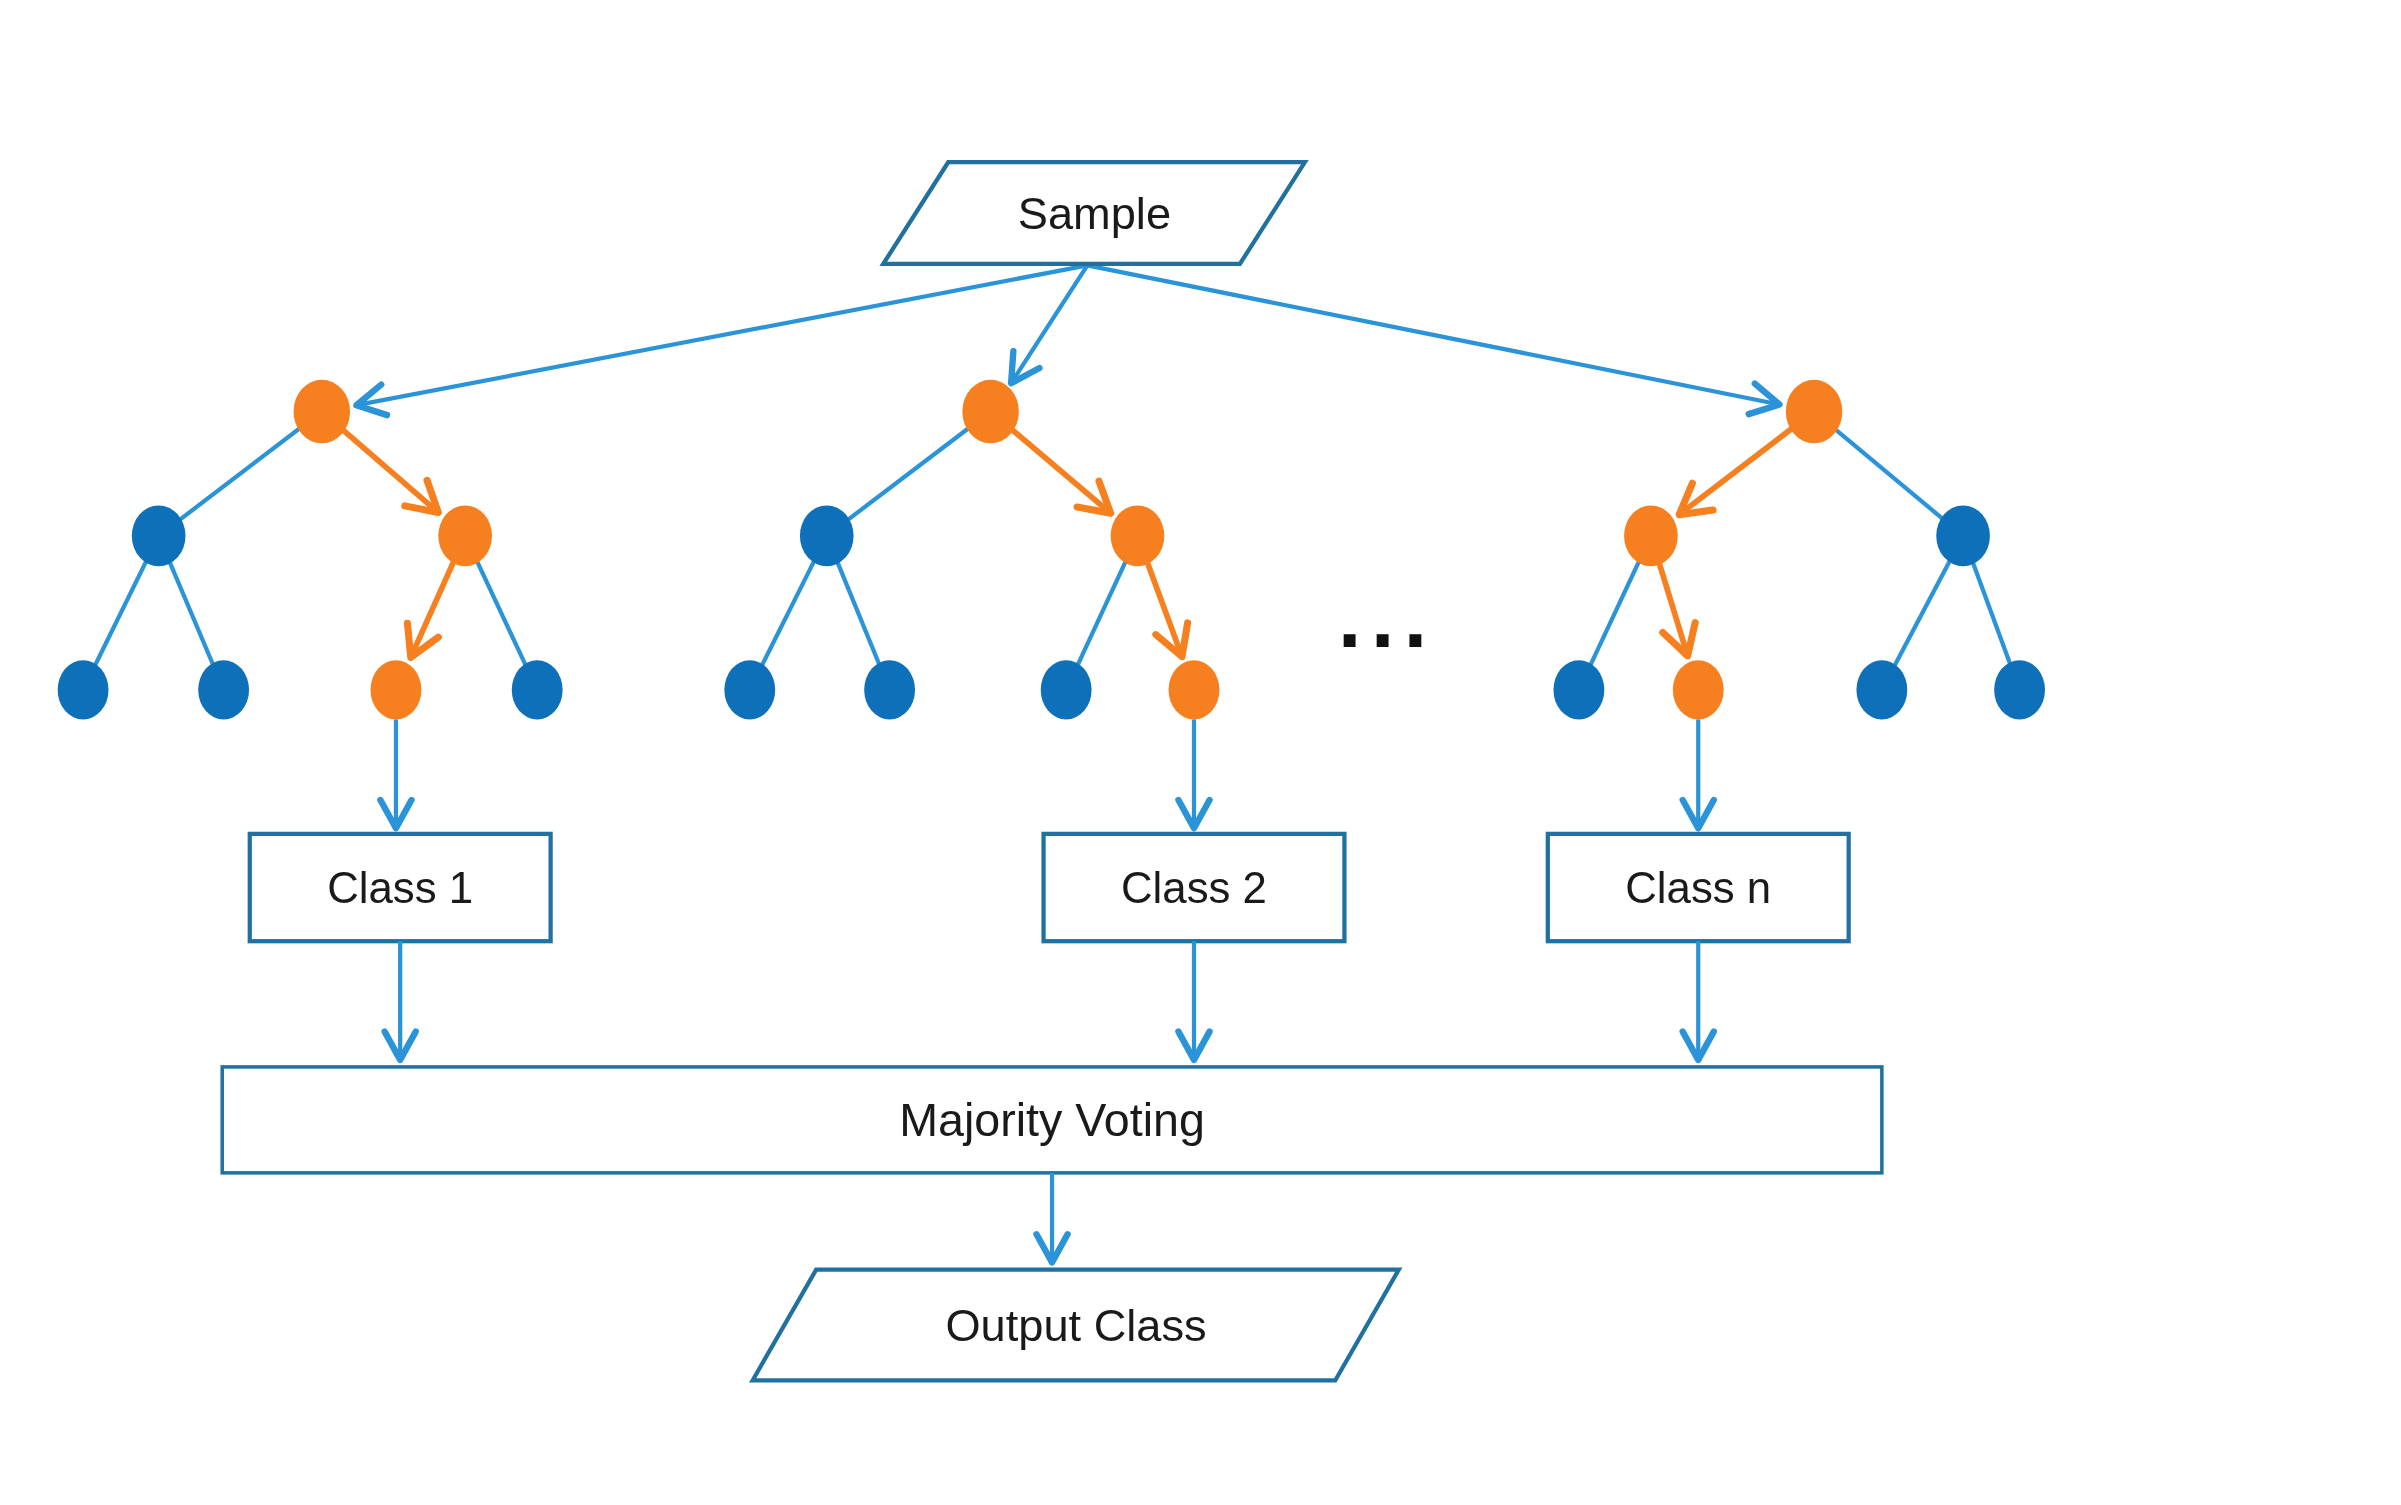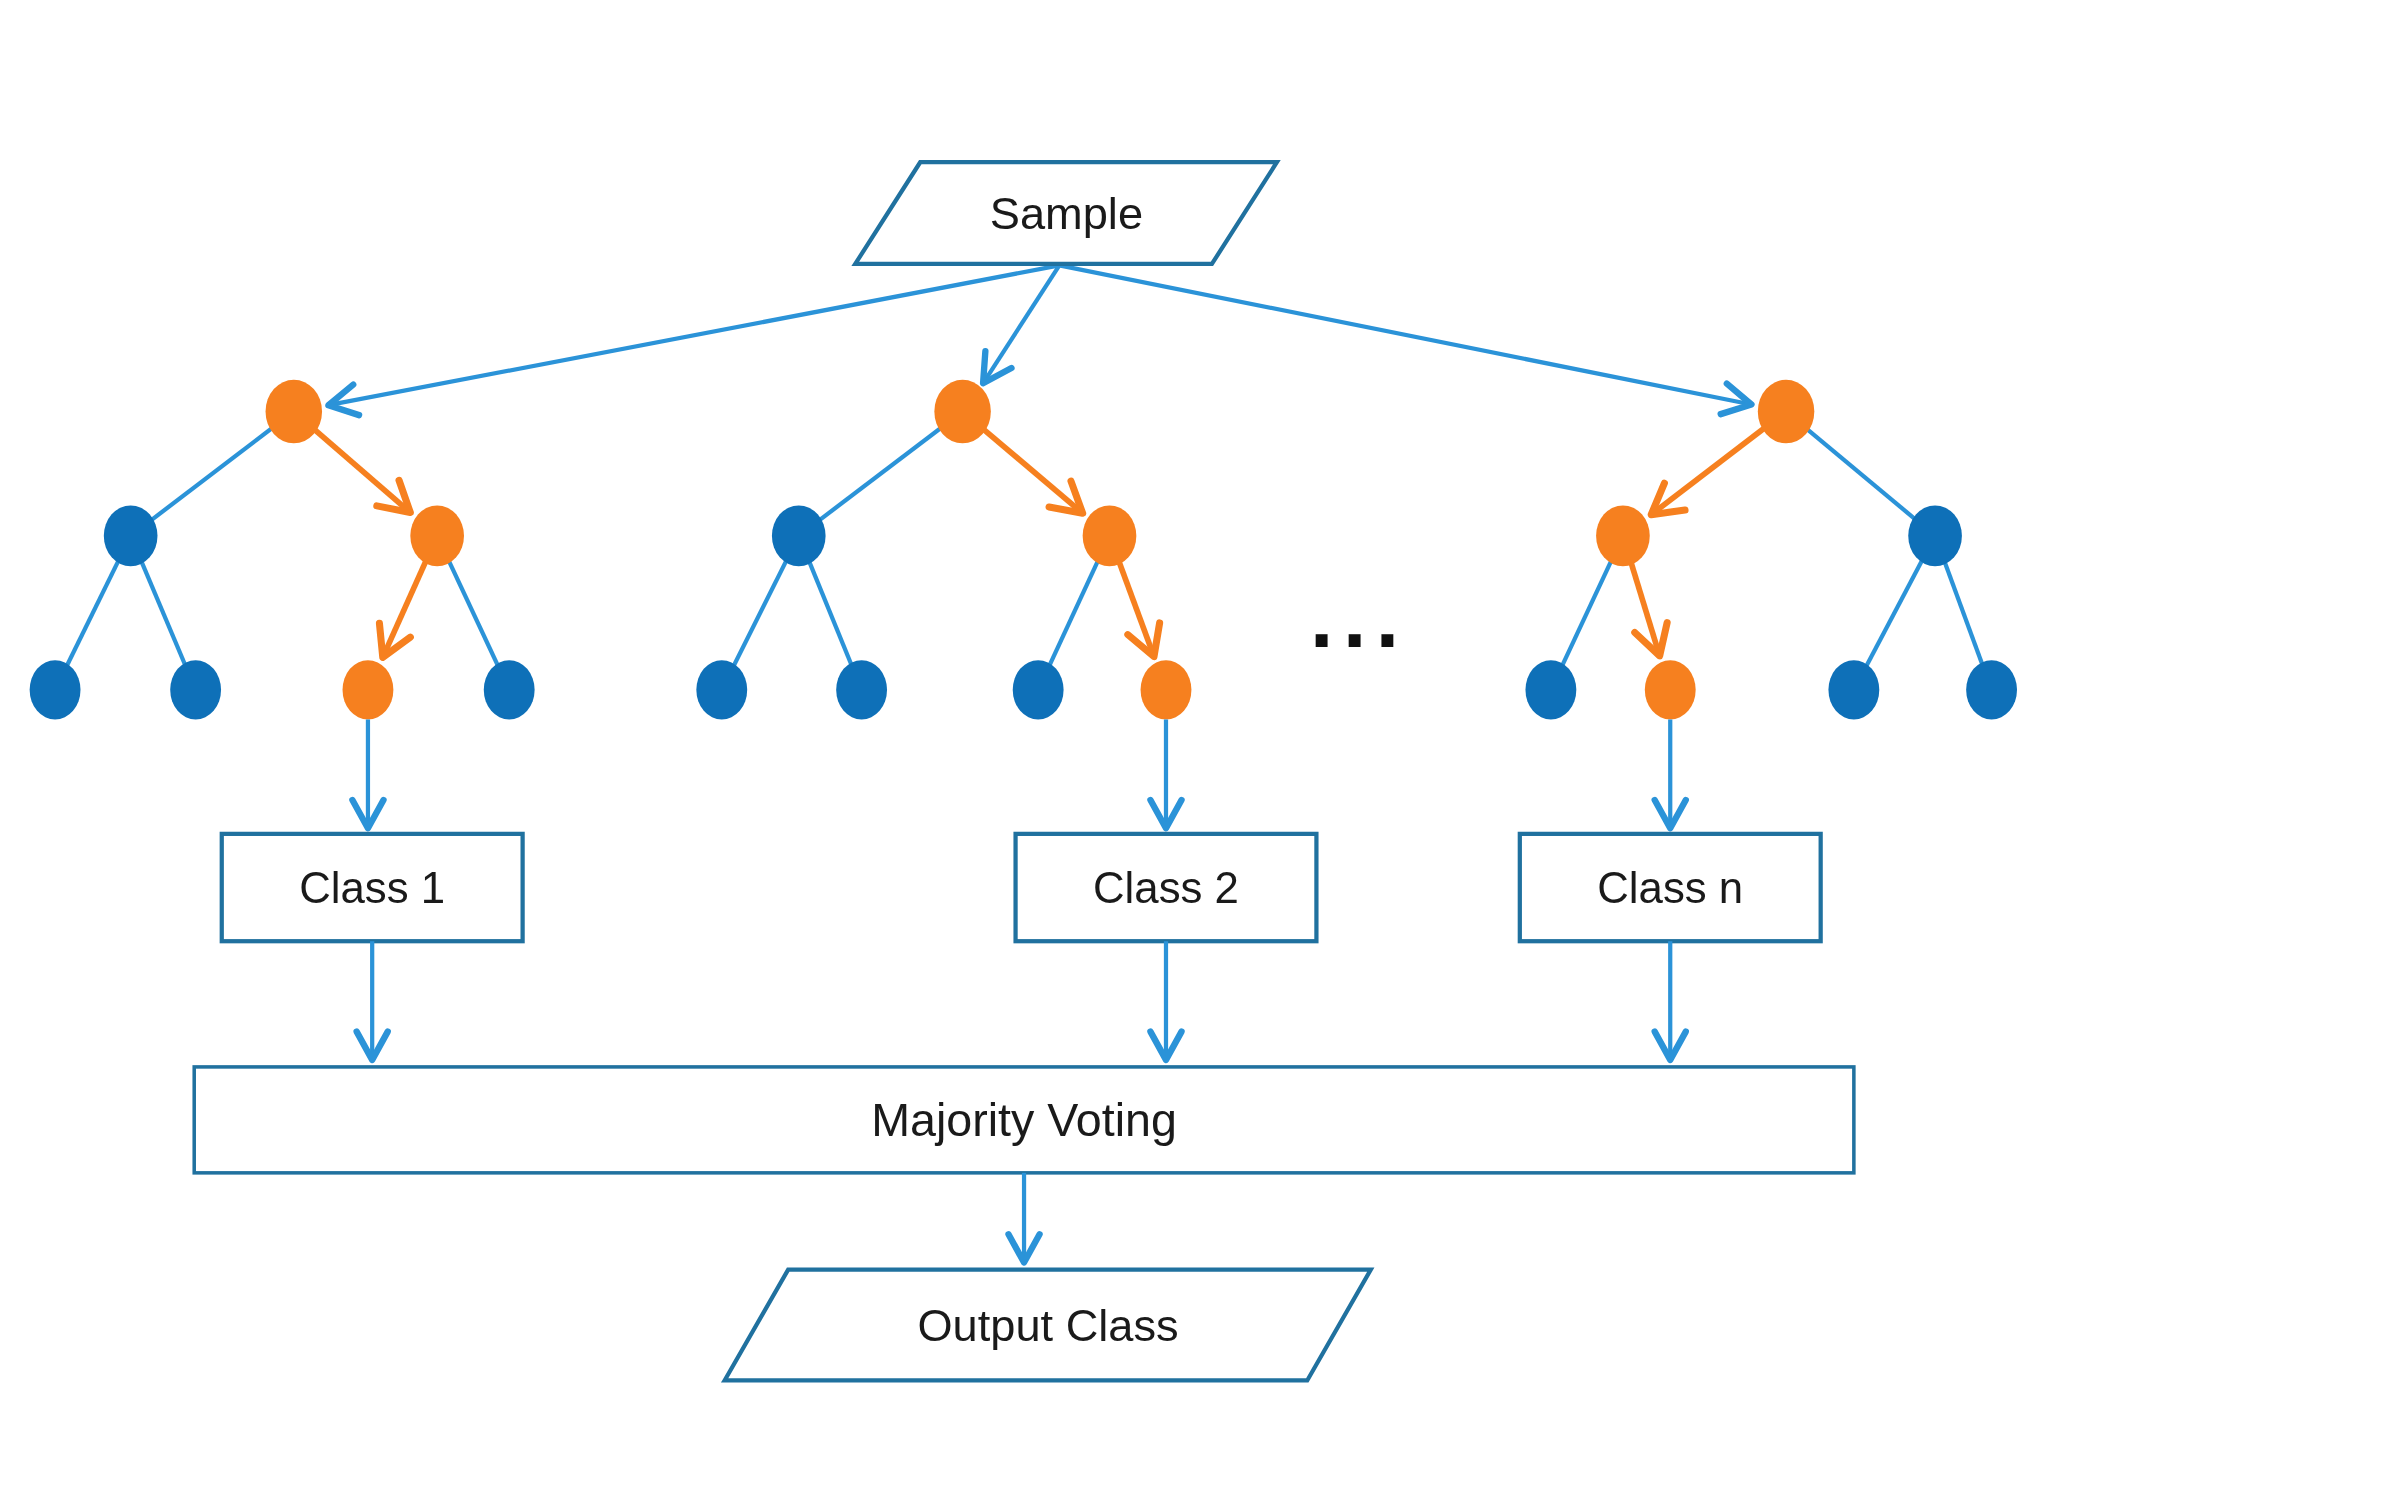--- a/index.html
+++ b/index.html
@@ -5,21 +5,21 @@
   :root{
     --line_blue:#2b93d8;
     --node_blue:#0e70b8;
     --orange:#f6801f;
     --shape_border:#20719f;
     --text_color:#1a1a1a;
     --dots_color:#111111;
     --background:#ffffff;
   }
   html,body{margin:0;padding:0;background:var(--background);}
-  .stage{width:2017px;height:1506px;background:var(--background);}
+  .stage{width:2017px;height:1506px;background:var(--background);padding-left:28px;}
   svg{display:block;width:100%;height:100%;}
   .edge-blue{stroke:var(--line_blue);stroke-width:6;fill:none;}
   .edge-orange{stroke:var(--orange);stroke-width:8;fill:none;}
   .conn-arrow{stroke:var(--line_blue);stroke-width:6;fill:none;}
   .node-blue{fill:var(--node_blue);}
   .node-orange{fill:var(--orange);}
   .shape{fill:#ffffff;stroke:var(--shape_border);stroke-width:6;}
   .shape-wide{fill:#ffffff;stroke:var(--shape_border);stroke-width:5;}
   .lbl{font-family:"Liberation Sans","DejaVu Sans",sans-serif;fill:var(--text_color);text-anchor:middle;}
   .lbl-input{font-size:64px;}

